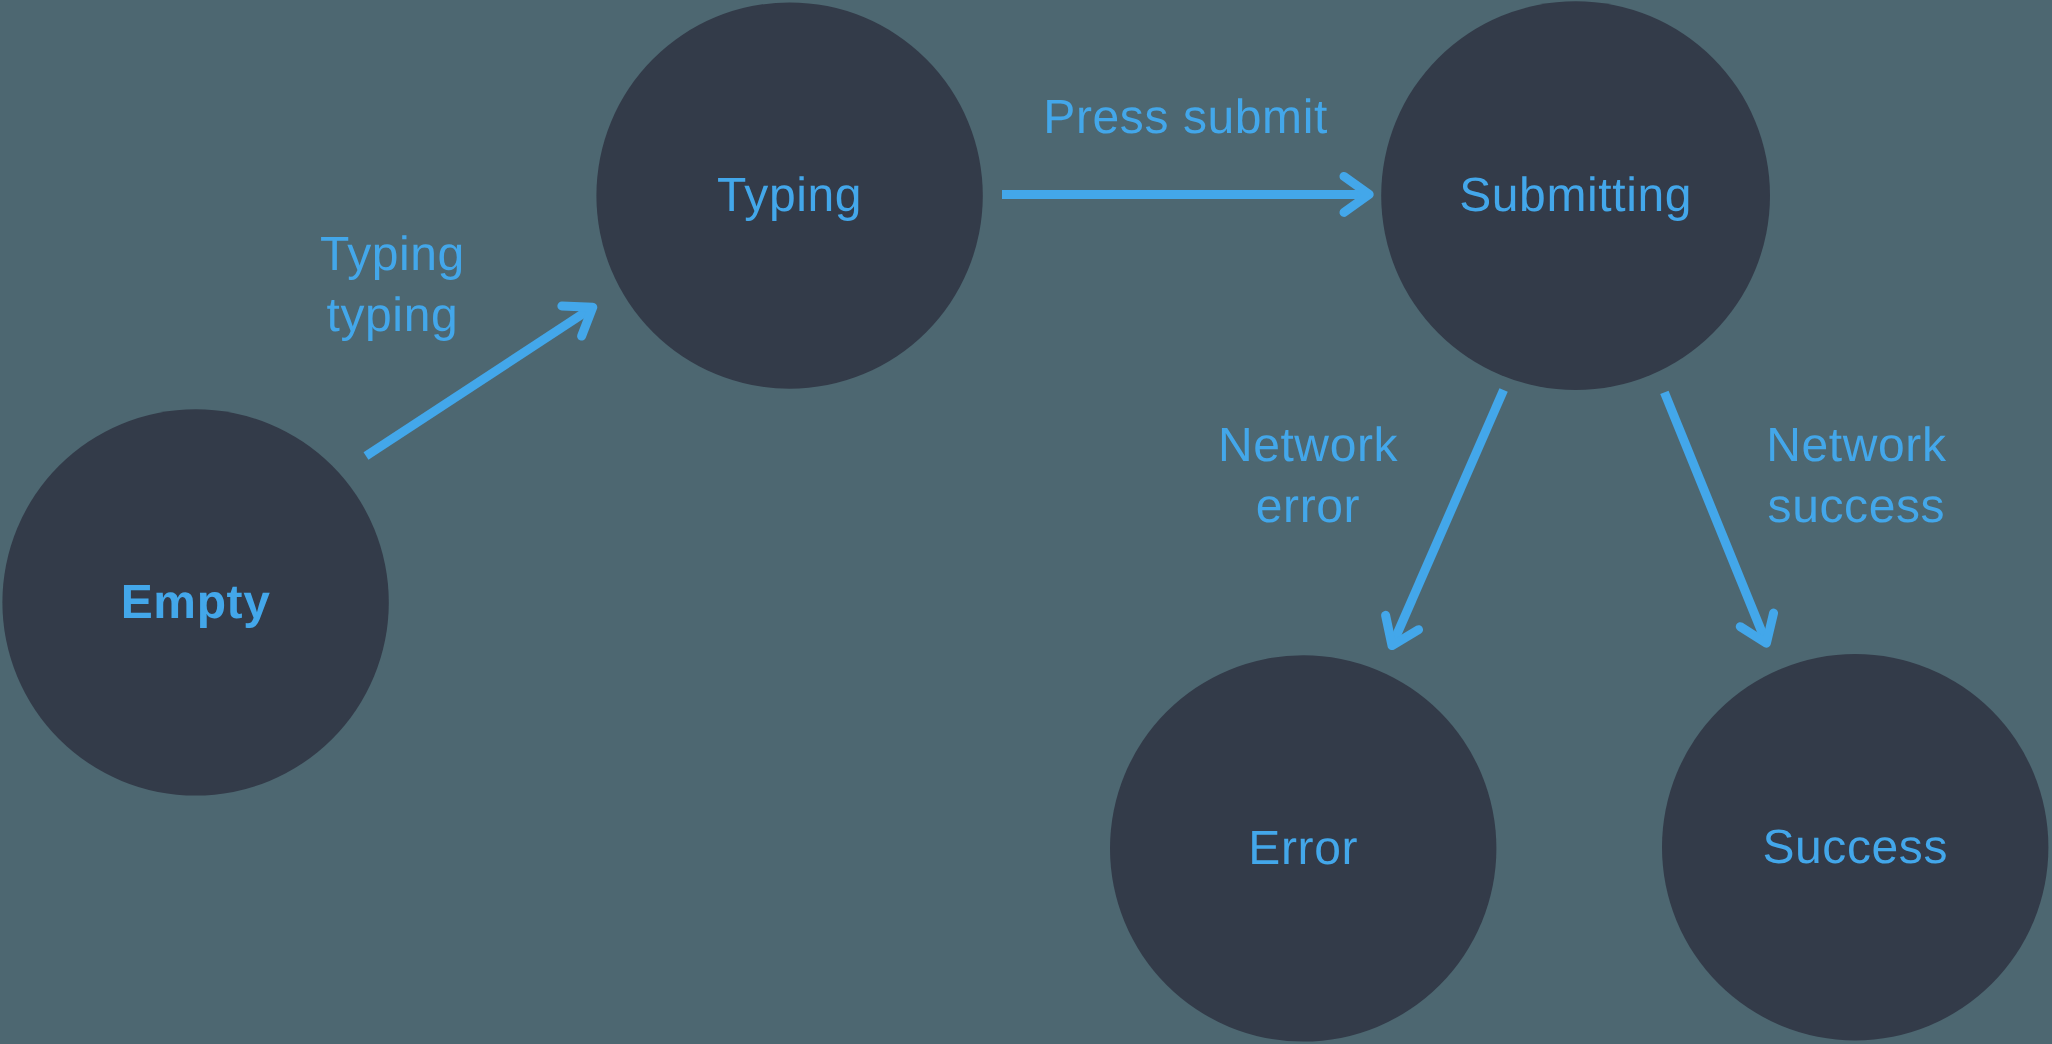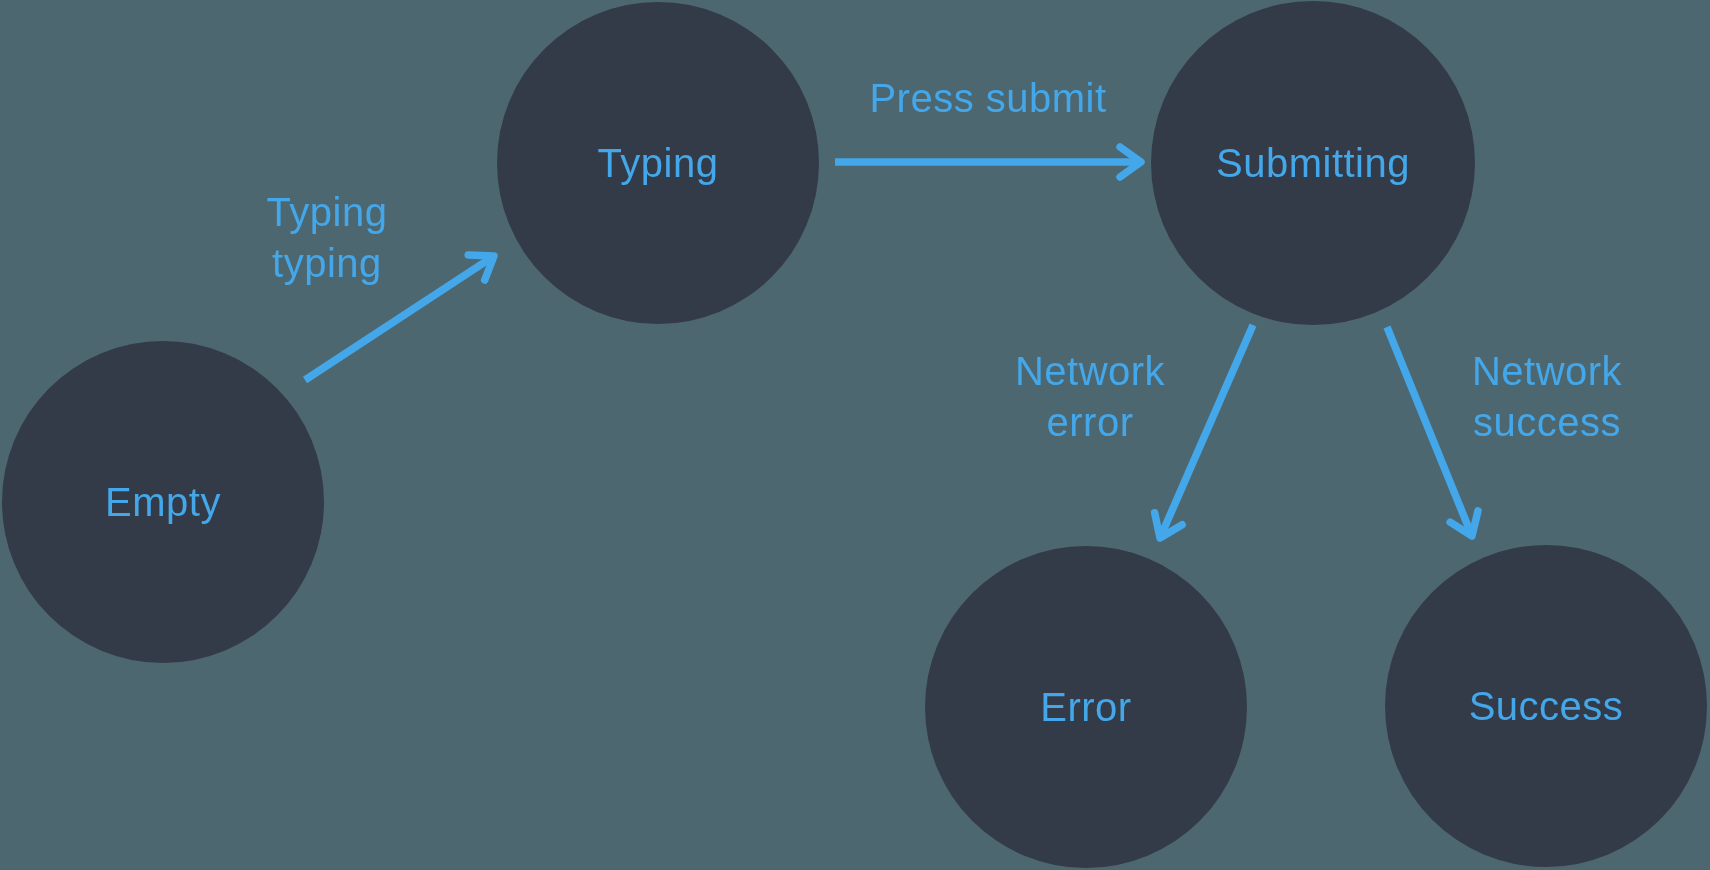--- a/index.html
+++ b/index.html
@@ -54,21 +54,21 @@
       </marker>
     </defs>
     <g id="edge-paths">
         <path d="M305,380 L494,256" stroke="#43A7EA" stroke-width="7.5" fill="none" stroke-linecap="butt" marker-end="url(#arrowhead)"></path>
         <path d="M835,162 L1141,162" stroke="#43A7EA" stroke-width="7.5" fill="none" stroke-linecap="butt" marker-end="url(#arrowhead)"></path>
         <path d="M1253,325 L1160,538" stroke="#43A7EA" stroke-width="7.5" fill="none" stroke-linecap="butt" marker-end="url(#arrowhead)"></path>
         <path d="M1387,327 L1472,536" stroke="#43A7EA" stroke-width="7.5" fill="none" stroke-linecap="butt" marker-end="url(#arrowhead)"></path>
       </g>
   </svg>
   <div id="nodes-layer">
-      <div class="node" style="left: 2px; top: 341px; width: 322px; height: 322px;">
+      <div class="node" style="left: 2px; top: 341px; width: 322px; height: 322px; font-weight: bold;">
         <span class="node-label">Empty</span>
       </div>
       <div class="node" style="left: 497px; top: 2px; width: 322px; height: 322px;">
         <span class="node-label">Typing</span>
       </div>
       <div class="node" style="left: 1151px; top: 1px; width: 324px; height: 324px;">
         <span class="node-label">Submitting</span>
       </div>
       <div class="node" style="left: 925px; top: 546px; width: 322px; height: 322px;">
         <span class="node-label">Error</span>

